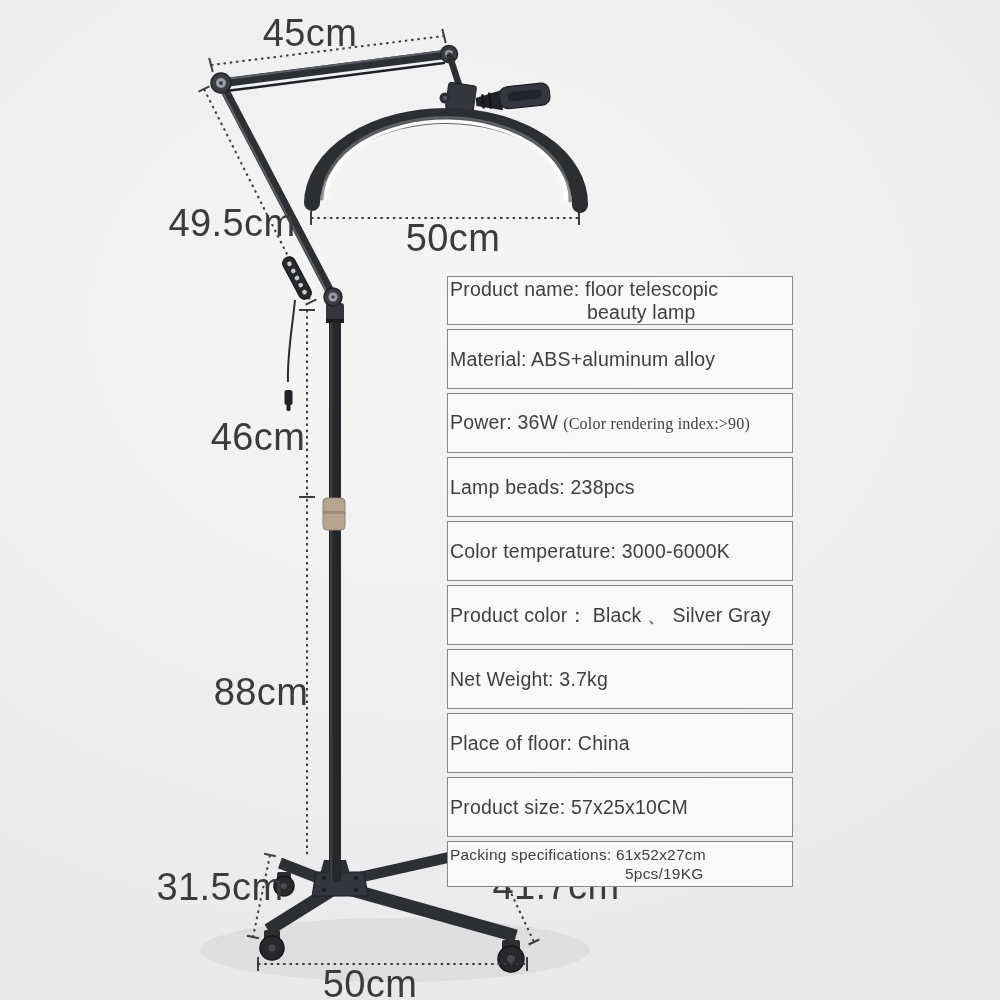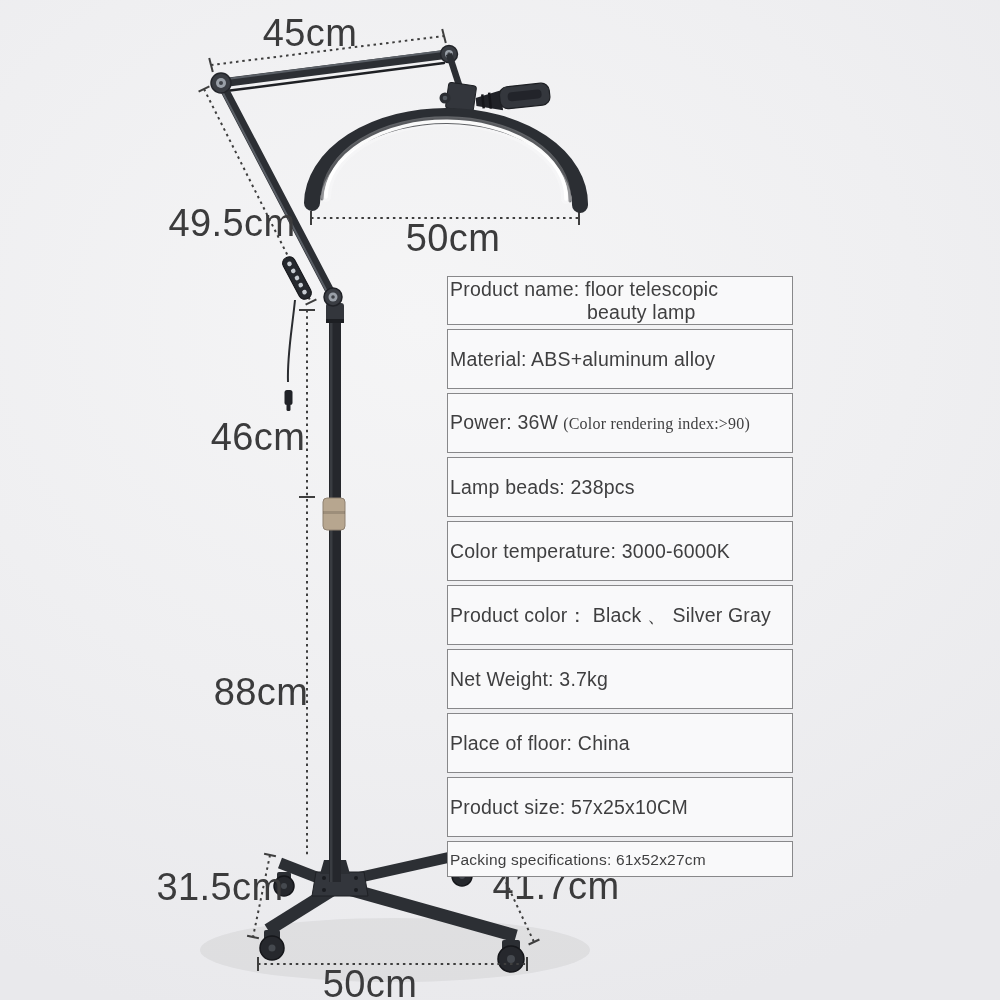--- a/index.html
+++ b/index.html
@@ -25,21 +25,21 @@
     box-sizing:border-box;background:#f9f9fa;border:1px solid #88888a;
     display:flex;flex-direction:column;justify-content:center;
     padding-left:2px;padding-right:4px;
     font-size:19.5px;color:#3f3f40;letter-spacing:.2px;line-height:23px;
   }
   .spec-row .inline{display:flex;align-items:baseline;}
   .spec-row .note{font-size:16px;margin-left:5px;font-family:Liberation Serif, serif;}
   .pl-center{padding-left:137px;}
   .row-small{font-size:15.5px;line-height:19px;}
   .row-small .pl-deep{padding-left:175px;}
-  .h49{height:49px;} .h48{height:60px;} .h46{height:36px;}
+  .h49{height:49px;} .h48{height:60px;} .h46{height:46px;}
 </style>
 </head>
 <body>
 
 <div class="stage">
 
   <svg width="1000" height="1000" viewBox="0 0 1000 1000">
 
     <ellipse cx="395" cy="950" rx="195" ry="32" fill="#000" opacity="0.05"></ellipse>
 
@@ -235,16 +235,17 @@
       <div>Net Weight: 3.7kg</div>
     </div>
     <div class="spec-row h48">
       <div>Place of floor: China</div>
     </div>
     <div class="spec-row h48">
       <div>Product size: 57x25x10CM</div>
     </div>
     <div class="spec-row h46 row-small">
       <div>Packing specifications: 61x52x27cm</div>
+      <div class="pl-deep">5pcs/19KG</div>
     </div>
   </div>
 
 </div>
 
 </body></html>

